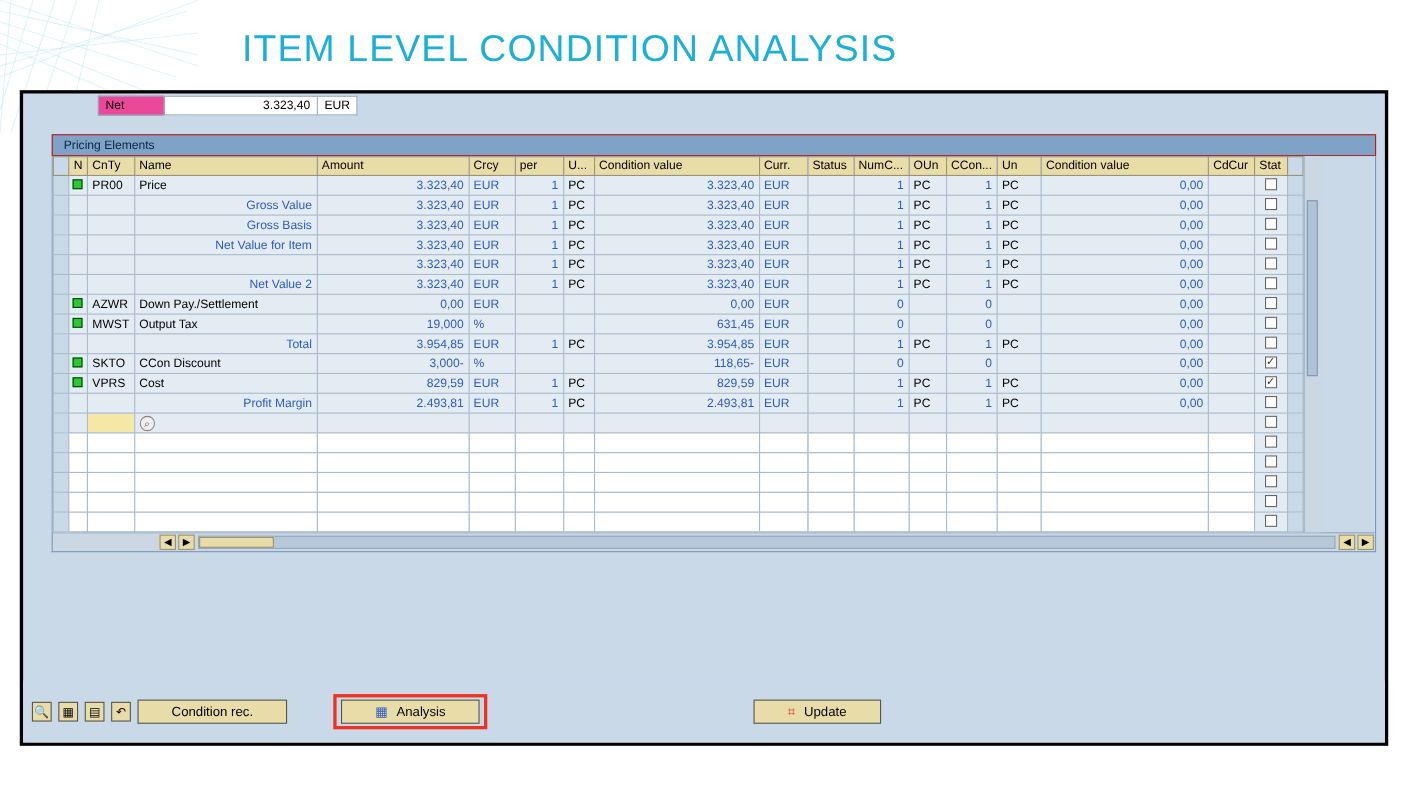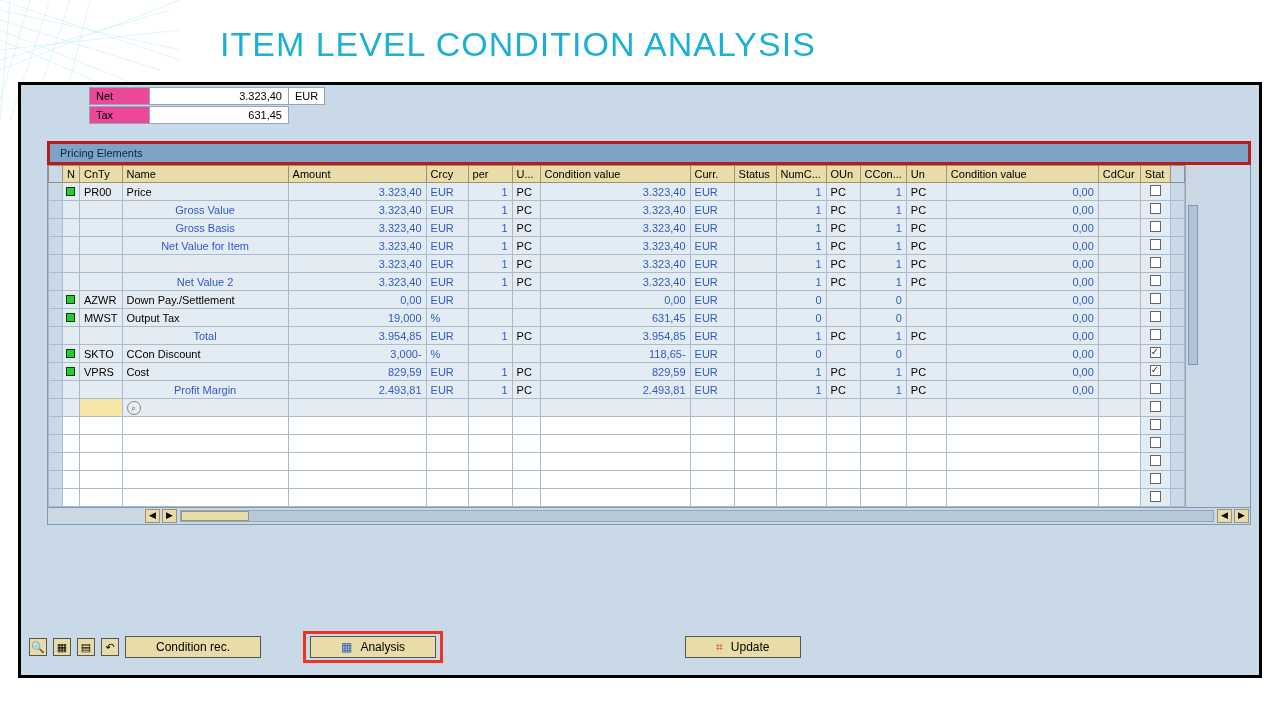--- a/index.html
+++ b/index.html
@@ -55,21 +55,21 @@
     padding: 2px 6px;
     min-width: 36px;
   }
   .group-right { margin-left: 60px; }
   .group-right .field-row { margin-bottom: 1px; }
   .section-bar {
     background: #7FA3C6;
     color: #0A2540;
     padding: 3px 10px;
     margin: 10px 8px 0 26px;
-    border: 3px solid #b91c1c;
+    border: 1px solid #b91c1c;
     font-weight: 400;
   }
   .grid-wrap {
     margin: 0 8px 0 26px;
     border: 1px solid #7E99B5;
     border-top: none;
     background: #C9D9E8;
     display: flex;
   }
   table.grid {
@@ -90,21 +90,21 @@
   table.grid td {
     border: 1px solid #AABBCC;
     padding: 1px 4px;
     height: 18px;
     background: #E4ECF3;
     white-space: nowrap;
     overflow: hidden;
     font-size: 11px;
   }
   .num { text-align: right; color: #2E5BBF; }
-  .txt-blue { color: #2E5BBF; text-align: center; margin-top: 16px; }
+  .txt-blue { color: #2E5BBF; text-align: right; margin-top: 16px; }
   .txt { color: #000; text-align: left; }
   .curr { color: #2E5BBF; text-align: left; }
   .green-box {
     display: inline-block;
     width: 9px; height: 9px;
     background: #2BC735;
     border: 1px solid #004400;
     margin: 0 auto;
   }
   .n-cell { text-align: center; padding: 0 !important; }
@@ -242,24 +242,20 @@
 <div class="page-title">ITEM LEVEL CONDITION ANALYSIS</div>
 
 <div class="app-frame">
 
   <div class="top-fields">
     <div class="group-right">
       <div class="field-row">
         <div class="field-label small">Net</div>
         <div class="field-input">3.323,40</div>
         <div class="field-unit">EUR</div>
-      </div>
-      <div class="field-row">
-        <div class="field-label small">Tax</div>
-        <div class="field-input">631,45</div>
       </div>
     </div>
   </div>
 
   <div class="section-bar">Pricing Elements</div>
 
   <div class="grid-wrap">
     <table class="grid" id="pricing-grid">
       <colgroup>
         <col style="width:14px">

